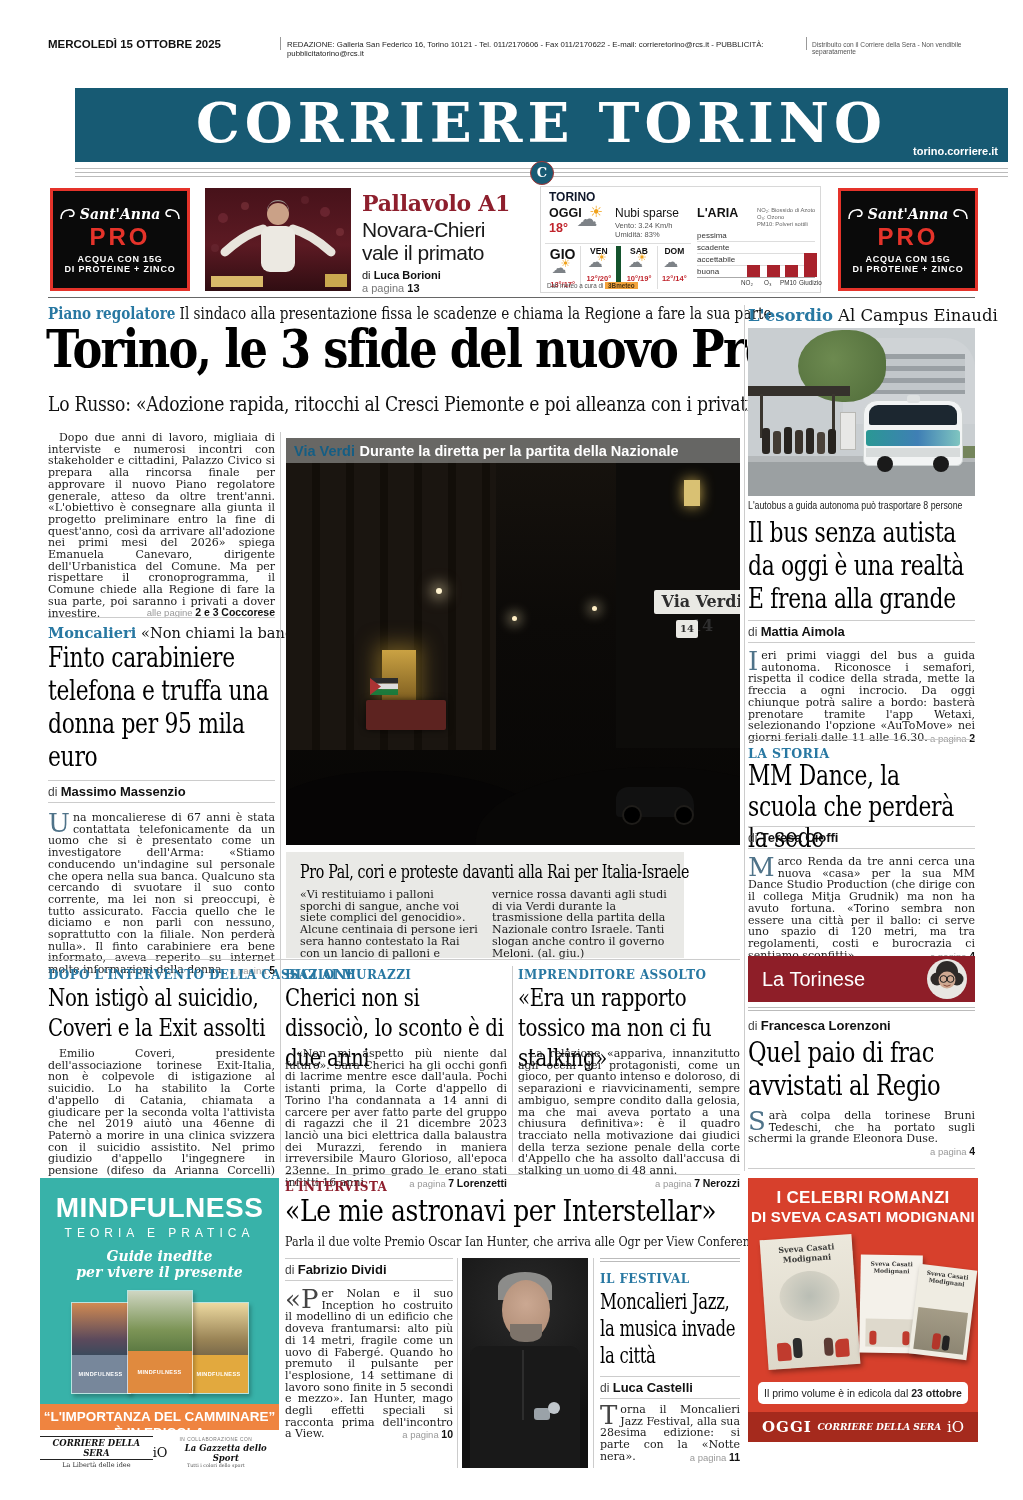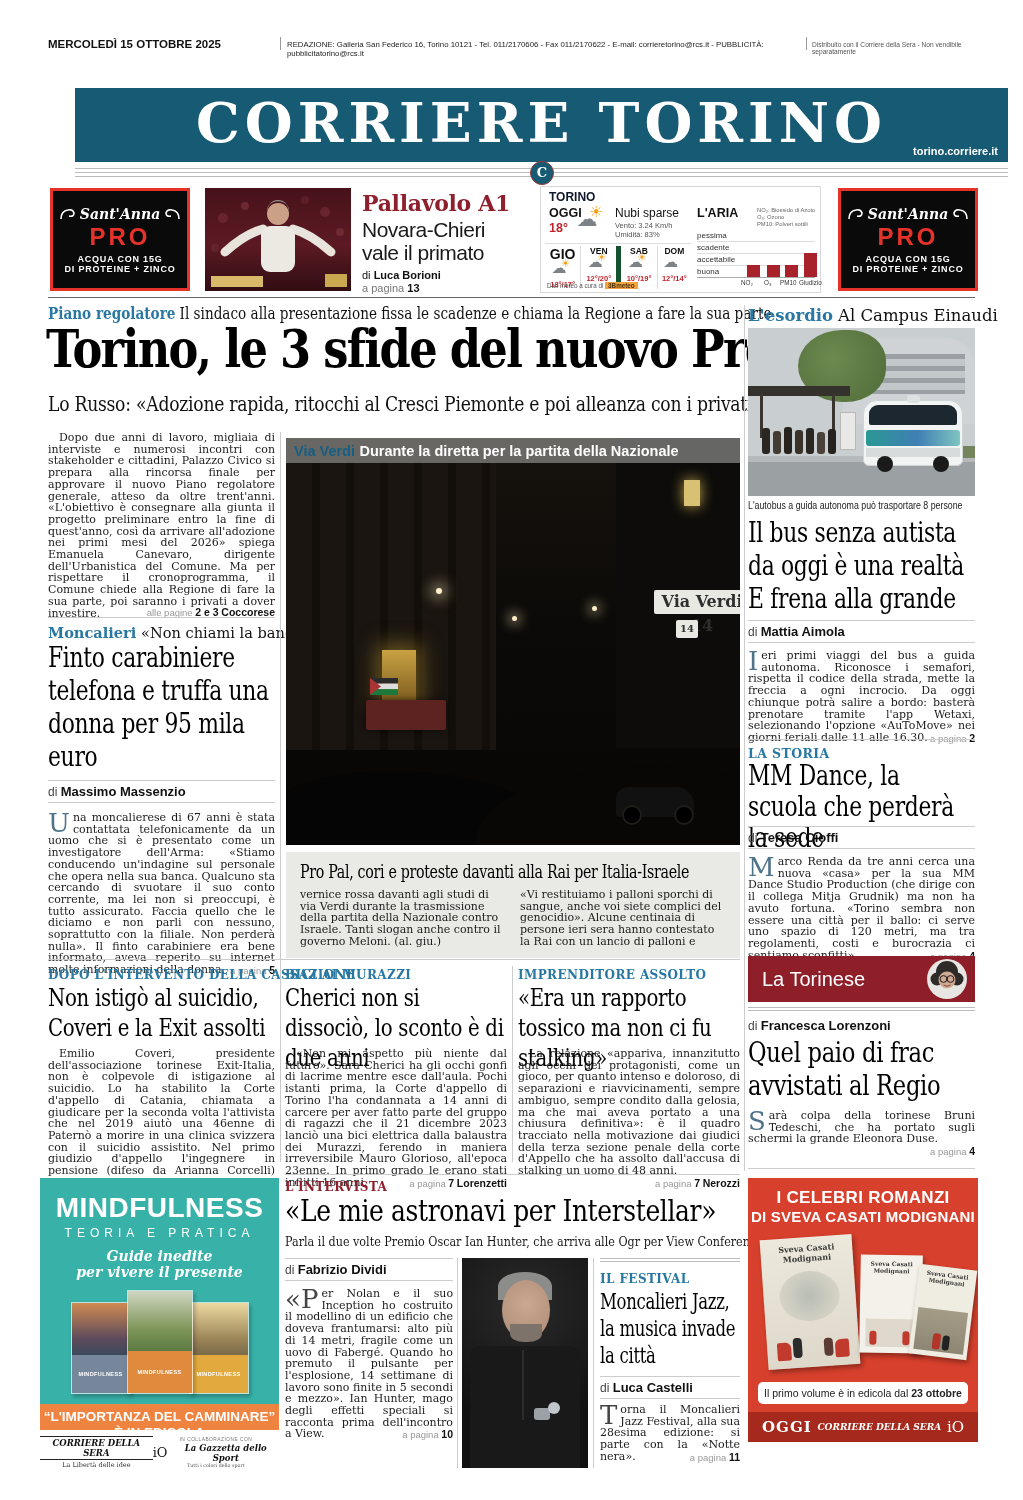--- a/index.html
+++ b/index.html
@@ -232,25 +232,25 @@
     <div class="abs" style="left:330px;bottom:28px;width:78px;height:30px;background:#111;border-radius:12px 18px 4px 4px"></div>
     <div class="abs" style="left:336px;bottom:20px;width:16px;height:16px;border-radius:50%;background:#000;border:2px solid #1f1d1a"></div>
     <div class="abs" style="left:388px;bottom:20px;width:16px;height:16px;border-radius:50%;background:#000;border:2px solid #1f1d1a"></div>
 
     <div class="abs sans" style="left:0;top:0;right:0;height:25px;background:rgba(125,125,122,.8);line-height:25px;padding-left:8px">
       <span style="font-weight:bold;font-size:14.5px;color:#155e84">Via Verdi</span>
       <span style="font-weight:bold;font-size:14.5px;color:#fff">Durante la diretta per la partita della Nazionale</span>
     </div>
   </div>
 
-  <div class="abs" style="left:286px;top:852px;width:454px;height:106px;background:#e9e9e6;box-sizing:border-box;padding:9px 14px">
+  <div class="abs" style="left:286px;top:852px;width:398px;height:106px;background:#e9e9e6;box-sizing:border-box;padding:9px 14px">
     <div class="cond nw hl" style="width:540px;font-size:18px;transform:scaleX(.79)">Pro Pal, cori e proteste davanti alla Rai per Italia-Israele</div>
     <div style="display:flex;gap:14px;margin-top:7px">
+      <div class="btxt" style="width:206px;text-align:left">«Vi restituiamo i palloni sporchi di sangue, anche voi siete complici del genocidio». Alcune centinaia di persone ieri sera hanno contestato la Rai con un lancio di palloni e</div>
       <div class="btxt" style="width:206px;text-align:left">vernice rossa davanti agli studi di via Verdi durante la trasmissione della partita della Nazionale contro Israele. Tanti slogan anche contro il governo Meloni. (al. giu.)</div>
-      <div class="btxt" style="width:206px;text-align:left">«Vi restituiamo i palloni sporchi di sangue, anche voi siete complici del genocidio». Alcune centinaia di persone ieri sera hanno contestato la Rai con un lancio di palloni e</div>
     </div>
   </div>
 
   <div class="abs nw" style="left:748px;top:306px">
     <span class="kick" style="font-size:16.5px">L'esordio</span>
     <span class="kickrest" style="font-size:16.5px">Al Campus Einaudi</span>
   </div>
   <div class="abs" style="left:748px;top:328px;width:227px;height:168px;overflow:hidden;background:#c9ced1">
     <div class="abs" style="left:95px;top:10px;width:132px;height:86px;background:#cfd3d6;border-radius:18px 30px 0 0"></div>
     <div class="abs" style="left:105px;top:26px;width:112px;height:40px;background:repeating-linear-gradient(180deg,#9aa0a4 0 5px,#c2c7ca 5px 12px)"></div>

